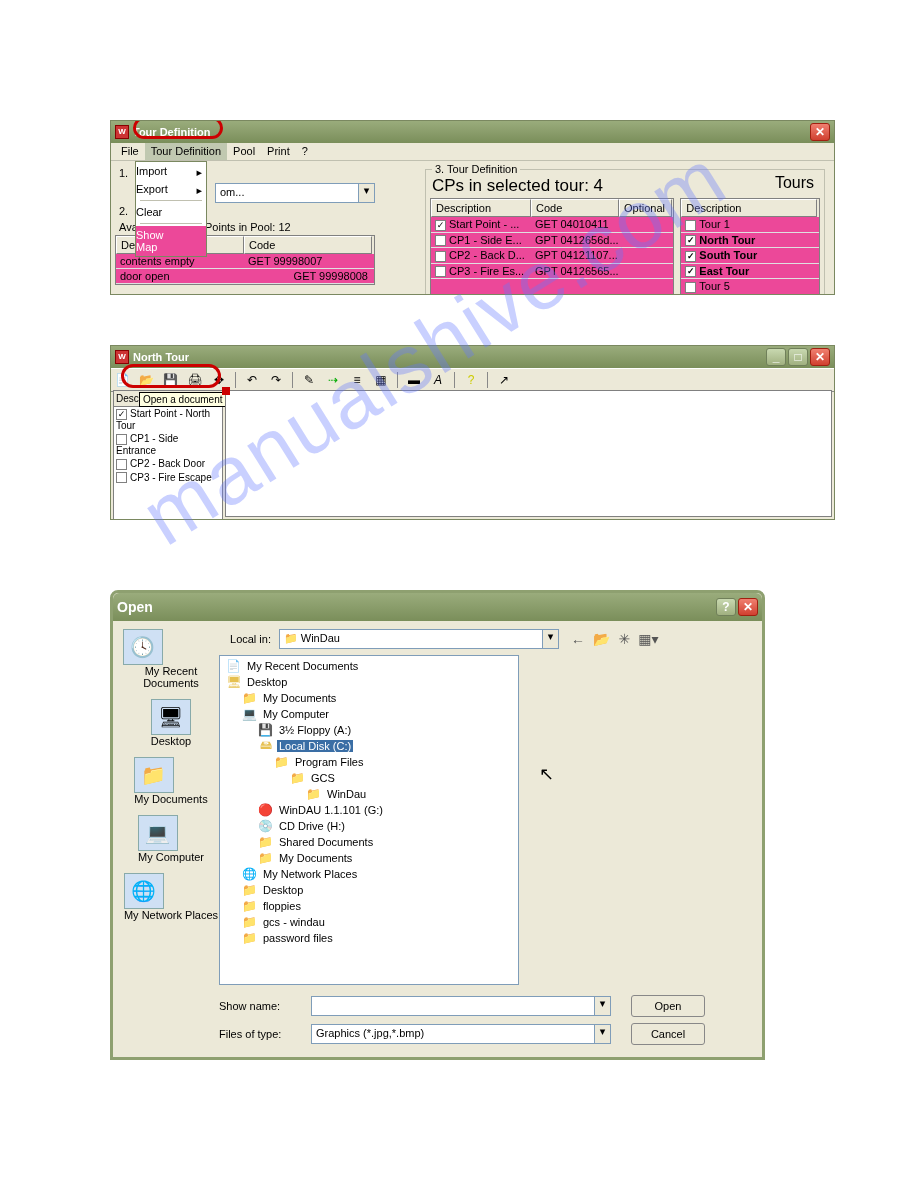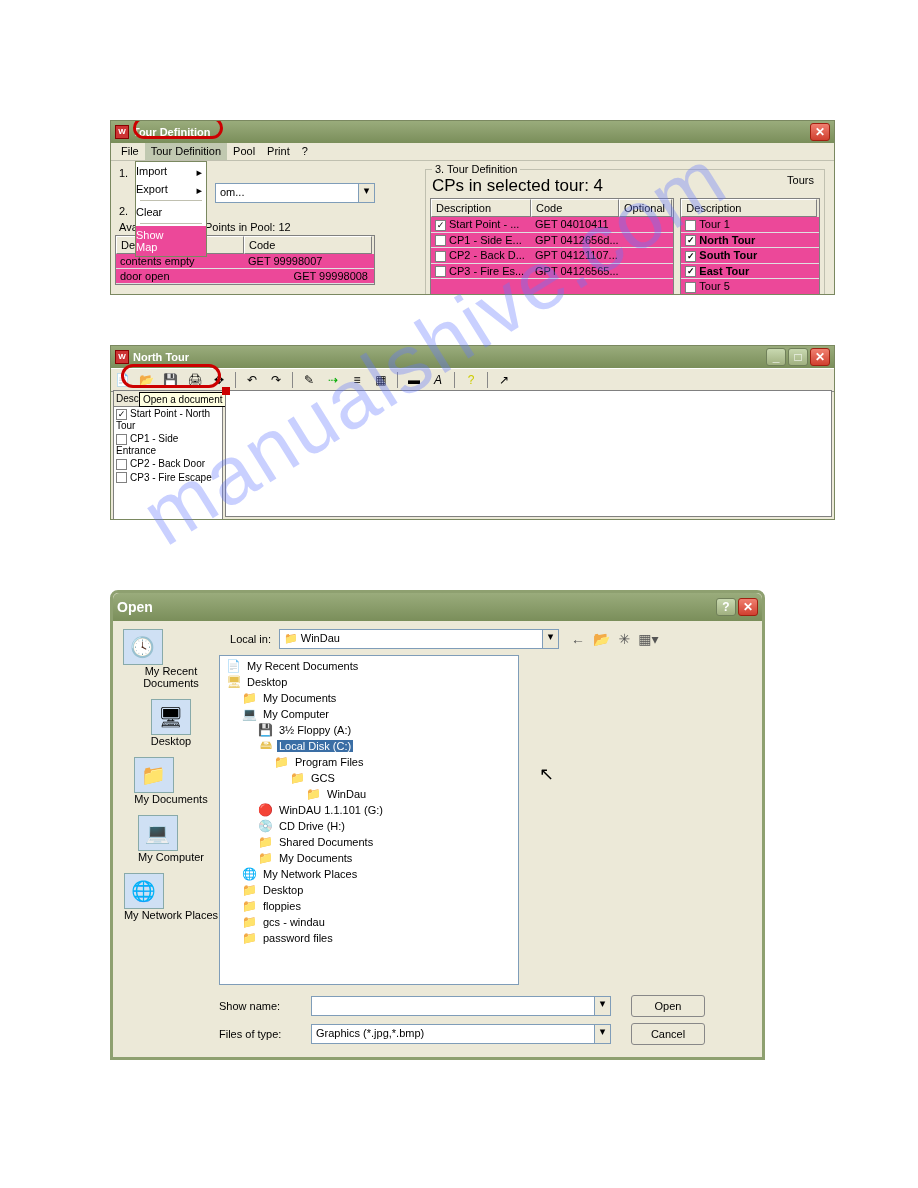--- a/index.html
+++ b/index.html
@@ -153,21 +153,21 @@
               <div style="width:128px;text-align:right;">GET 99998008</div>
             </div>
           </div>
       </div>
     </div>
 
     <div class="w1-right">
       <div class="fieldset" style="height:130px;">
         <span class="legend">3. Tour Definition</span>
         <div style="font-size:17px; padding:2px;">CPs in selected tour: 4</div>
-        <div style="position:absolute; right:10px; top:4px; font-size:11px;">Tours</div>
+        <div style="position:absolute; right:10px; top:4px; font-size:16px;">Tours</div>
         <div style="display:flex; gap:6px;">
           <div class="tbl" style="width:245px;">
             <div class="hdr">
               <div style="width:100px;">Description</div>
               <div style="width:88px;">Code</div>
               <div style="width:53px;">Optional</div>
             </div>
             <div id="w1-cp-rows">
                 <div class="row">
                   <div style="width:100px;"><span class="chk">✓</span>Start Point - ...</div>

